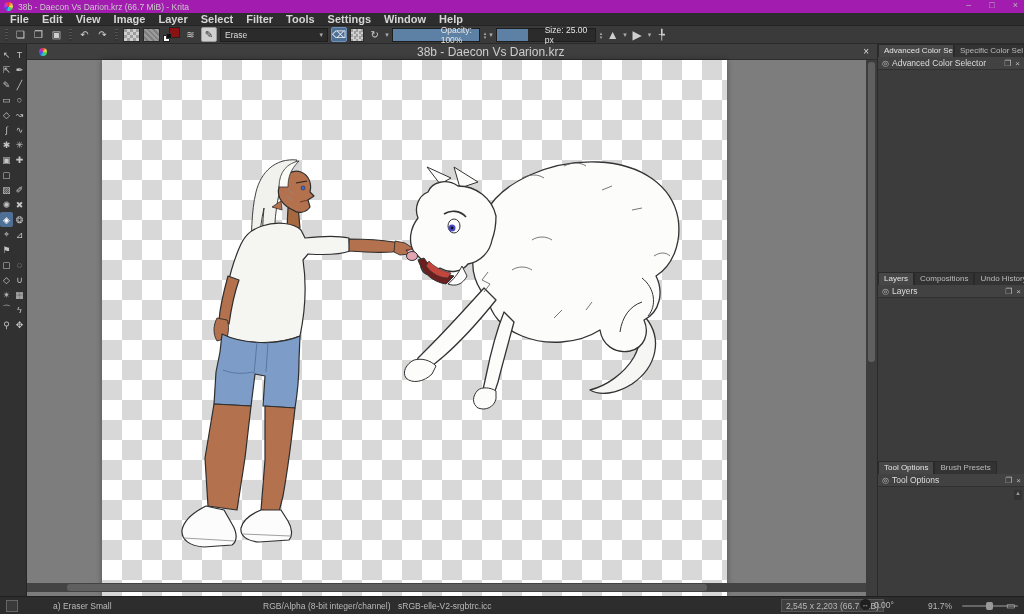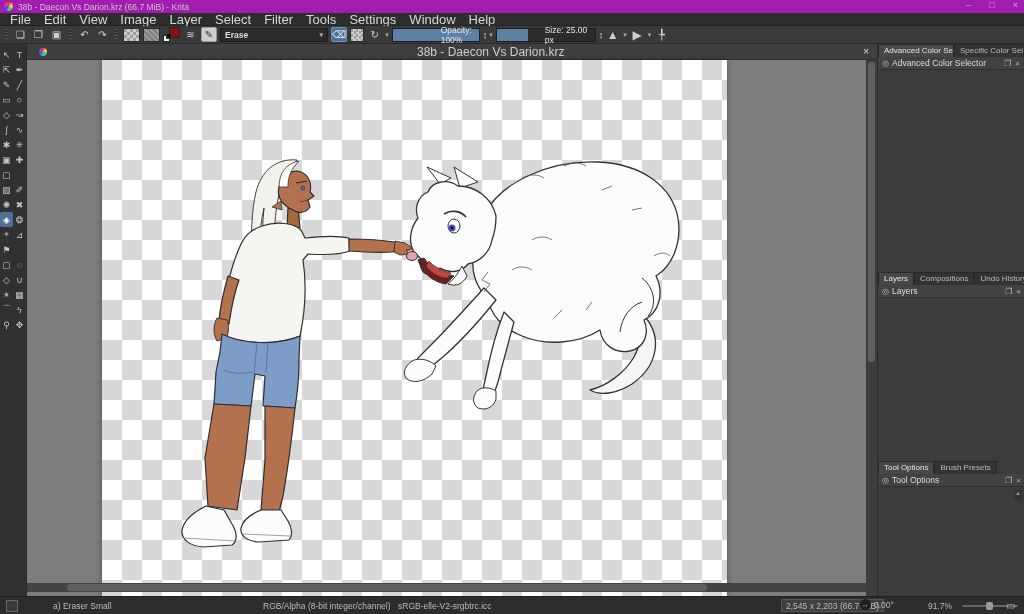--- a/index.html
+++ b/index.html
@@ -8,29 +8,29 @@
   .abs{position:absolute;}
 
   
   .titlebar{left:0;top:0;width:1024px;height:13px;background:#a21caf;color:#c9c9c9;font-size:8.5px;display:flex;align-items:center;}
   .applogo{width:9px;height:9px;border-radius:50%;margin:0 5px 0 4px;background:conic-gradient(#e33,#e6a23c,#ed5,#4c4,#3cc,#35d,#a3e,#e39,#e33);}
   .wincontrols{position:absolute;right:6px;top:0;display:flex;gap:18px;color:#bbb;font-size:9px;}
   .wincontrols span{cursor:default;}
 
   
   .menubar{left:0;top:13px;width:1024px;height:13px;background:#2d2d2d;border-bottom:1px solid #242424;display:flex;align-items:center;gap:1px;padding-left:4px;}
-  .menu-item{padding:8px 6px;font-size:13px;color:#d6d6d6;}
+  .menu-item{padding:8px 6px;font-size:11px;color:#d6d6d6;font-weight:bold;}
 
   
   .toolbar{left:0;top:26px;width:1024px;height:18px;background:#3a3a3a;border-bottom:1px solid #2a2a2a;display:flex;align-items:center;gap:3px;padding:0 3px;}
   .grip{width:3px;height:12px;background:repeating-linear-gradient(180deg,#555 0 1px,#333 1px 3px);margin:0 2px;}
   .tbtn{min-width:15px;height:15px;display:flex;align-items:center;justify-content:center;color:#cfcfcf;font-size:10px;border-radius:2px;}
   .tbtn.hl{background:#4e7096;border:1px solid #6d92ba;color:#eee;}
   .tbtn.lt{background:#cfcfcf;color:#333;border:1px solid #9a9a9a;width:16px;}
-  .combo{width:108px;height:14px;background:#2b2b2b;border:1px solid #1e1e1e;display:flex;align-items:center;justify-content:space-between;padding:0 4px;color:#ddd;font-size:8.5px;font-weight:bold;}
+  .combo{width:108px;height:14px;background:#2b2b2b;border:1px solid #1e1e1e;display:flex;align-items:center;justify-content:space-between;padding:0 4px;color:#ddd;font-size:8.5px;}
   .minidrop{font-size:7px;color:#aaa;}
   .swatchck{width:17px;height:14px;border:1px solid #2a2a2a;background-image:repeating-conic-gradient(#cfcfcf 0 90deg,#9d9d9d 0 180deg);background-size:6px 6px;}
   .swatchpt{width:17px;height:14px;border:1px solid #2a2a2a;background:repeating-linear-gradient(45deg,#9a9a9a 0 2px,#7e7e7e 2px 4px);}
   .fgbg{position:relative;width:17px;height:15px;}
   .fgbg .fg{position:absolute;right:0;top:0;width:11px;height:11px;background:#8a1212;border:1px solid #222;}
   .fgbg .bgw{position:absolute;left:0;bottom:0;width:7px;height:7px;background:#fff;border:1px solid #222;}
   .fgbg .bgb{position:absolute;left:3px;bottom:3px;width:6px;height:6px;background:#111;border:1px solid #333;}
   .slider{position:relative;height:14px;background:#2b2b2b;border:1px solid #1e1e1e;color:#e6e6e6;font-size:8.5px;}
   .slider .fill{position:absolute;left:0;top:0;bottom:0;background:#5d81a4;}
   .slider .lab{position:absolute;inset:0;display:flex;align-items:center;justify-content:center;padding-left:48px;}

